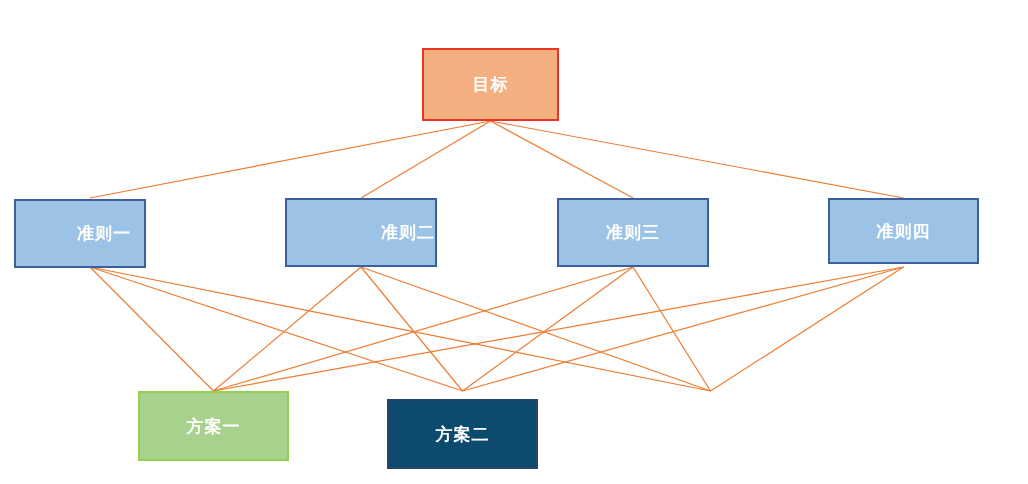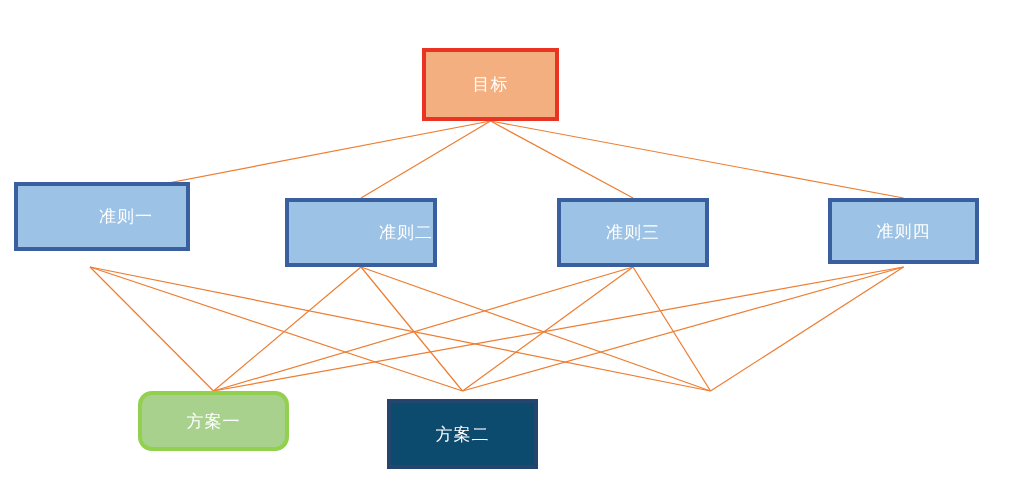--- a/index.html
+++ b/index.html
@@ -20,37 +20,38 @@
     left: 0;
     top: 0;
     width: 1028px;
     height: 484px;
     z-index: 0;
   }
   .node {
     position: absolute;
     z-index: 1;
     box-sizing: border-box;
-    border: 4px solid #a21caf;
+    border: 2px solid #a21caf;
     display: flex;
     align-items: center;
     justify-content: center;
     font-size: 17px;
     letter-spacing: 1px;
     color: #ffffff;
     cursor: default;
     user-select: none;
+    font-weight: bold;
   }
   
   .node-goal { left: 422px; top: 48px;  width: 137px; height: 73px; }
-  .node-c1   { left: 14px;  top: 182px; width: 176px; height: 69px; padding-left: 48px; }
+  .node-c1   { left: 14px;  top: 199px; width: 132px; height: 69px; padding-left: 48px; }
   .node-c2   { left: 285px; top: 198px; width: 152px; height: 69px; justify-content: flex-end; }
   .node-c3   { left: 557px; top: 198px; width: 152px; height: 69px; }
   .node-c4   { left: 828px; top: 198px; width: 151px; height: 66px; }
-  .node-a1   { left: 138px; top: 391px; width: 151px; height: 60px; border-radius: 14px; }
+  .node-a1   { left: 138px; top: 391px; width: 151px; height: 70px; }
   .node-a2   { left: 387px; top: 391px; width: 151px; height: 70px; }
   .node-a3   { left: 635px; top: 391px; width: 151px; height: 70px; }
 </style>
 </head>
 <body>
 
 <div id="canvas">
 
   <svg id="edge-layer" width="1028" height="484" viewBox="0 0 1028 484">
       <line x1="490.5" y1="121" x2="90" y2="198" stroke="#ED7D31" stroke-width="1.2"></line>

